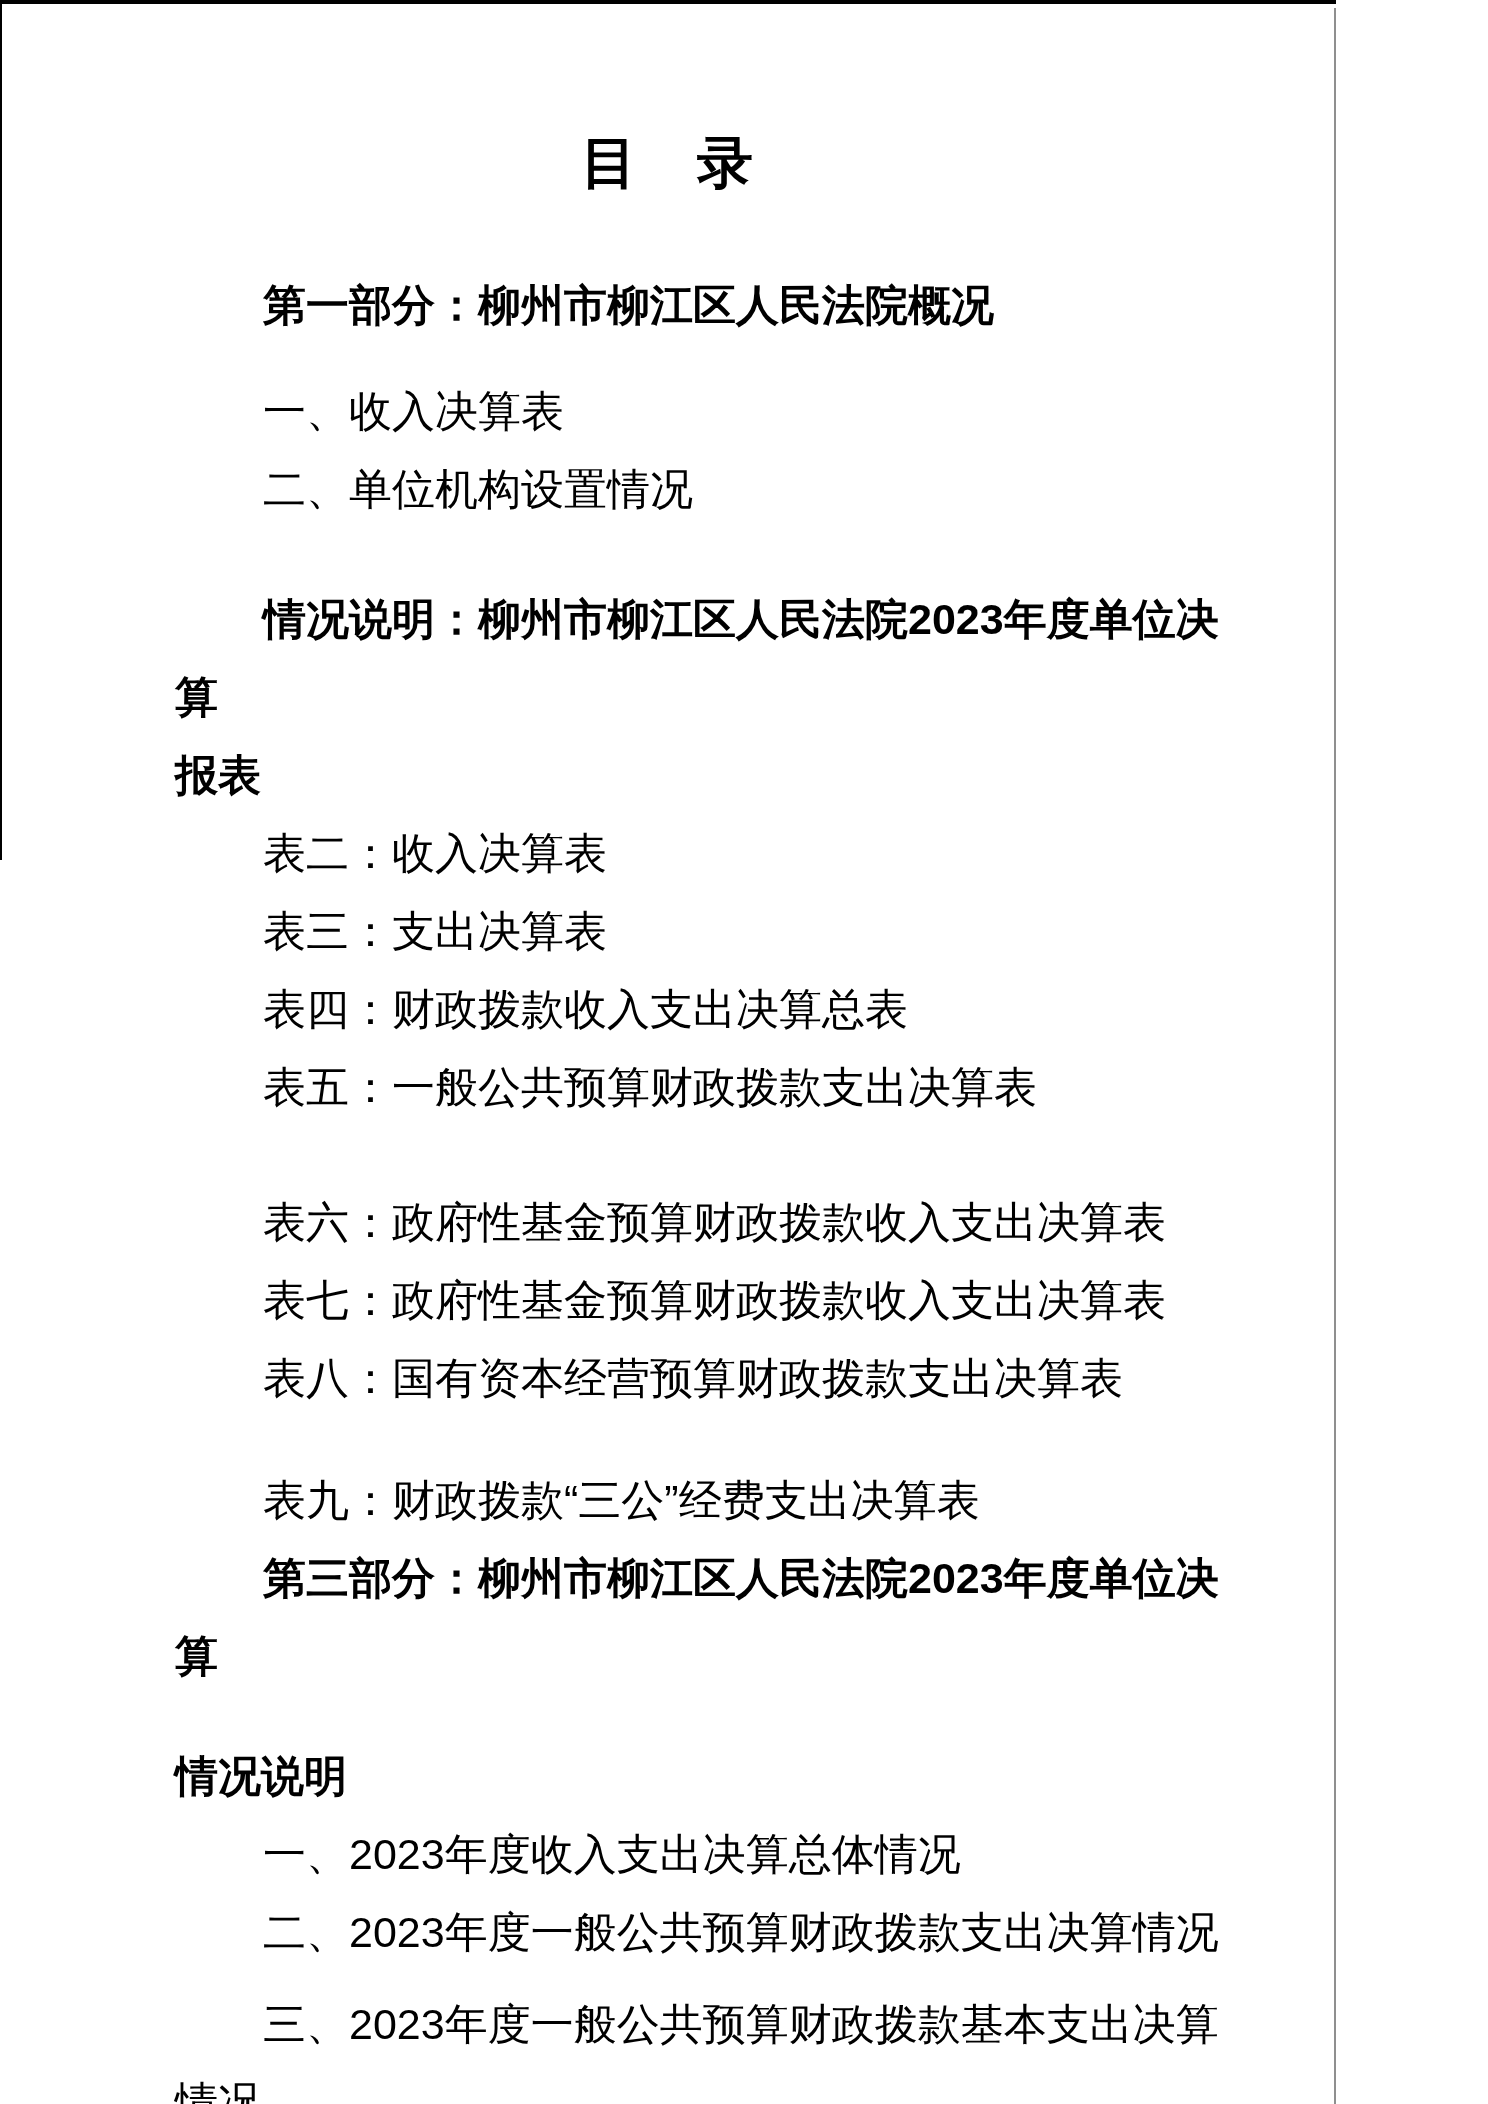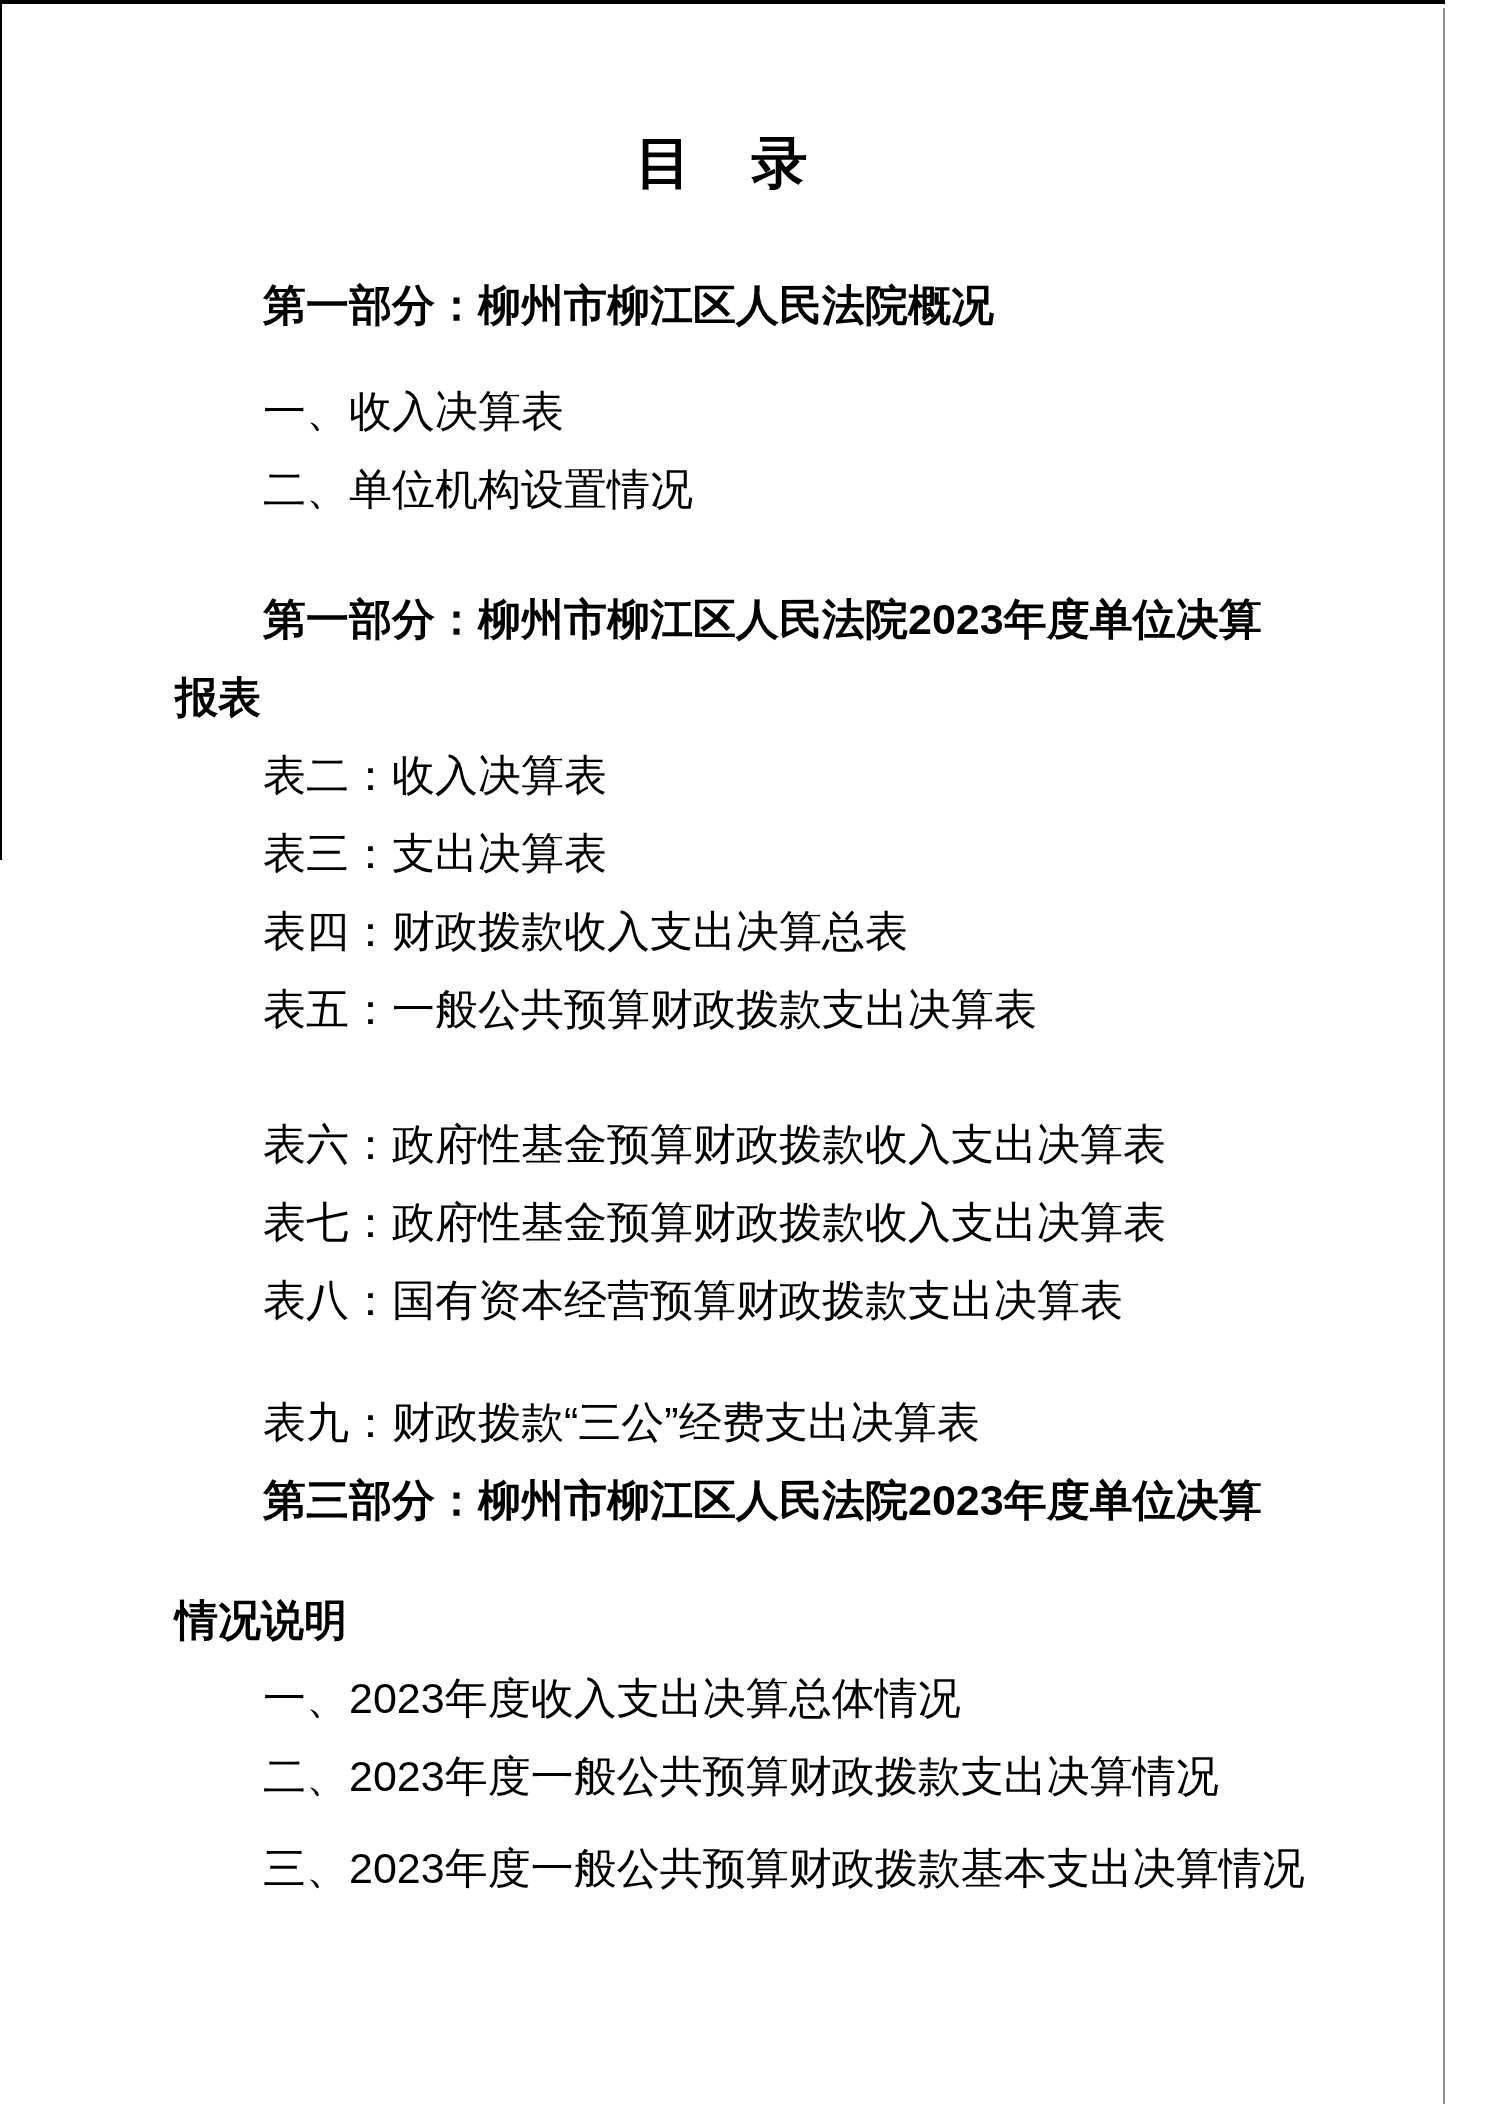--- a/index.html
+++ b/index.html
@@ -2,21 +2,21 @@
 <html><head>
 <meta charset="utf-8">
 <style>
   html, body {
     margin: 0;
     padding: 0;
     background: #ffffff;
   }
   .page {
     position: relative;
-    width: 1445px;
+    width: 1336px;
     height: 2104px;
     background: #ffffff;
     overflow: hidden;
     font-family: "Liberation Sans", "DejaVu Sans", sans-serif;
     color: #000000;
   }
   
   .scan-border-top {
     position: absolute;
     top: 0; left: 0;
@@ -78,21 +78,21 @@
   <div class="scan-border-top"></div>
   <div class="scan-border-left"></div>
   <div class="scan-border-right"></div>
 
   <h1 class="toc-title">目　录</h1>
 
   <div class="toc">
       <p class="toc-line part indent">第一部分：柳州市柳江区人民法院概况</p>
       <p class="toc-line item indent">一、收入决算表</p>
       <p class="toc-line item indent">二、单位机构设置情况</p>
-      <p class="toc-line part indent">第一部分：柳州市柳江区人民法院2023年度单位决算</p>
+      <p class="toc-line part indent">情况说明：柳州市柳江区人民法院2023年度单位决算</p>
       <p class="toc-line part">报表</p>
       <p class="toc-line item indent">表二：收入决算表</p>
       <p class="toc-line item indent">表三：支出决算表</p>
       <p class="toc-line item indent">表四：财政拨款收入支出决算总表</p>
       <p class="toc-line item indent">表五：一般公共预算财政拨款支出决算表</p>
       <p class="toc-line item indent">表六：政府性基金预算财政拨款收入支出决算表</p>
       <p class="toc-line item indent">表七：政府性基金预算财政拨款收入支出决算表</p>
       <p class="toc-line item indent">表八：国有资本经营预算财政拨款支出决算表</p>
       <p class="toc-line item indent">表九：财政拨款“三公”经费支出决算表</p>
       <p class="toc-line part indent">第三部分：柳州市柳江区人民法院2023年度单位决算</p>

